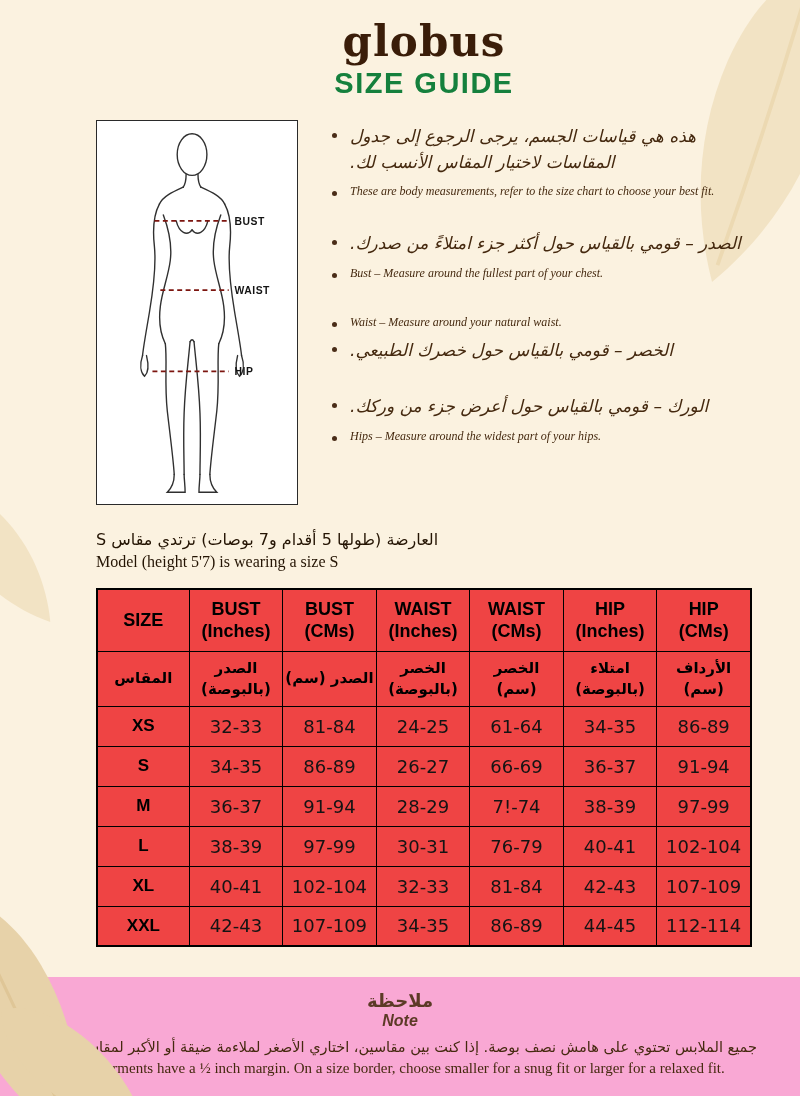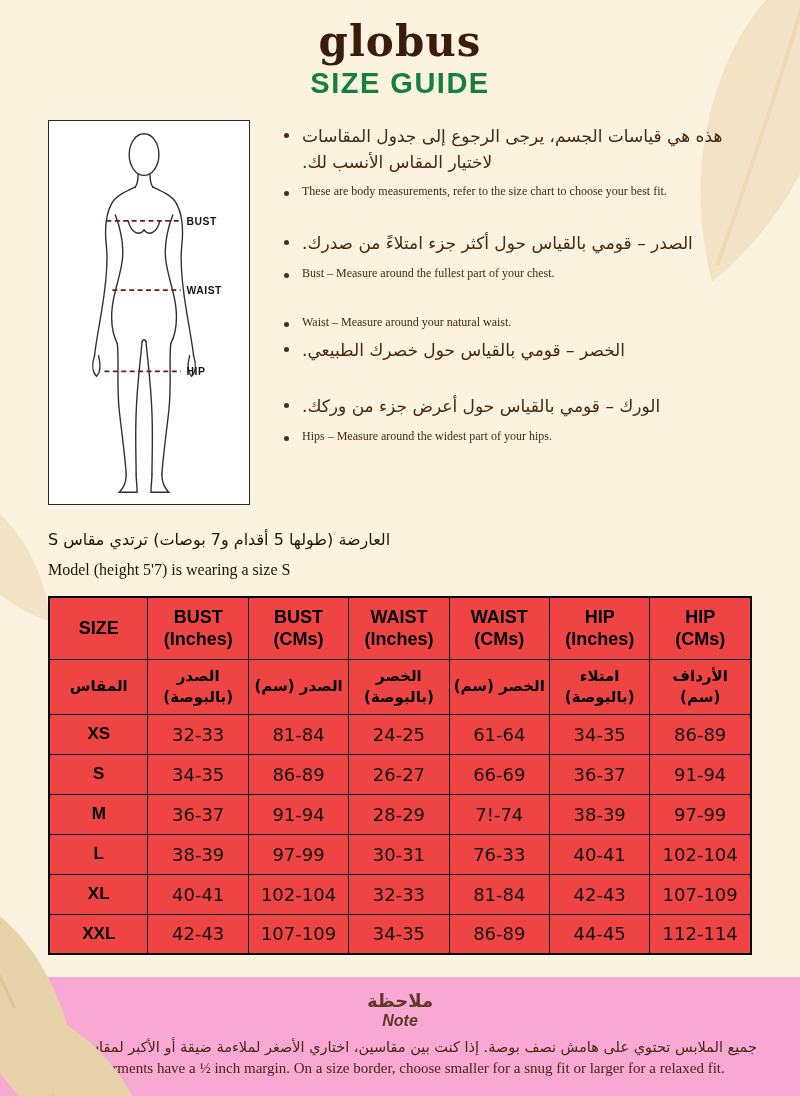--- a/index.html
+++ b/index.html
@@ -14,44 +14,44 @@
   .leaf svg { display:block; width:100%; height:100%; }
   .leaf-tr { width:150px; height:330px; right:-38px; top:-40px; transform:rotate(198deg); }
   .leaf-lm { width:80px; height:170px; left:-42px; top:470px; transform:rotate(142deg); }
   .leaf-bl1 { width:130px; height:270px; left:-46px; bottom:-60px; transform:rotate(155deg); }
   .leaf-bl2 { width:90px; height:190px; left:30px; bottom:-70px; transform:rotate(130deg); }
 
   .note-band {
     position:absolute; left:0; right:0; bottom:0; top:977px; z-index:0;
     background:#f9a8d4; text-align:center; padding:13px 40px 0 40px;
   }
-  .content-layer { position:relative; z-index:2; }
+  .content-layer { position:relative; z-index:2;padding-left:48px; }
 
   .logo { text-align:center; padding-top:20px; font-family:"DejaVu Serif", serif;
           font-weight:700; font-size:42px; line-height:1.05; color:#3a1d09; letter-spacing:1px; }
   .page-title { text-align:center; font-family:"Liberation Sans", sans-serif; font-weight:700;
                 font-size:29px; color:#15803d; letter-spacing:1.5px; margin-top:3px; }
 
   .guide-row { display:flex; gap:34px; padding:0 48px; margin-top:20px; }
   .figure-box { flex:none; width:202px; height:385px; background:#ffffff; border:1px solid #2a2a2a; }
   .figure-box svg { display:block; width:100%; height:100%; }
 
   .bullets { flex:1; padding-top:4px; }
   .bullet-group { margin-bottom:31px; }
   .bullet-group:last-child { margin-bottom:0; }
   .bullet-item { display:flex; gap:13px; margin-bottom:7px; }
   .bullet-item:last-child { margin-bottom:0; }
   .dot { flex:none; width:5px; height:5px; border-radius:50%; background:#4a2d18; margin-top:9px; }
-  .b-text { flex:1; line-height:1.5; }
+  .b-text { flex:1; line-height:1.5;font-style:italic; }
   .b-ar { direction:rtl; text-align:left; font-size:17px; color:#45290f; }
   .b-en { font-family:"Liberation Serif", serif; font-size:12px; color:#45290f; }
 
   .model-note { padding:0 48px; margin-top:25px; color:#241403; }
   .mn-ar { direction:rtl; text-align:left; font-size:16px; }
-  .mn-en { font-family:"Liberation Serif", serif; font-size:16px; margin-top:12px; }
+  .mn-en { font-family:"Liberation Serif", serif; font-size:16px; margin-top:4px; }
 
   .table-wrap { padding:0 48px; margin-top:17px; }
   table { width:100%; border-collapse:collapse; table-layout:fixed; background:#ef4444;
           border:2px solid #000; }
   th, td { border:1.5px solid #000; text-align:center; vertical-align:middle; padding:2px; }
   thead th { color:#000; }
   .th-en { height:62px; font-family:"Liberation Sans", sans-serif; font-weight:700; font-size:18px; line-height:1.25; }
   .th-en .l2 { display:block; }
   .th-ar { height:55px; direction:rtl; font-weight:700; font-size:15px; line-height:1.35; }
   .th-ar .l2 { display:block; }
@@ -248,21 +248,21 @@
             <td>28-29</td>
             <td>7!-74</td>
             <td>38-39</td>
             <td>97-99</td>
           </tr>
           <tr>
             <td class="size-cell">L</td>
             <td>38-39</td>
             <td>97-99</td>
             <td>30-31</td>
-            <td>76-33</td>
+            <td>76-79</td>
             <td>40-41</td>
             <td>102-104</td>
           </tr>
           <tr>
             <td class="size-cell">XL</td>
             <td>40-41</td>
             <td>102-104</td>
             <td>32-33</td>
             <td>81-84</td>
             <td>42-43</td>

